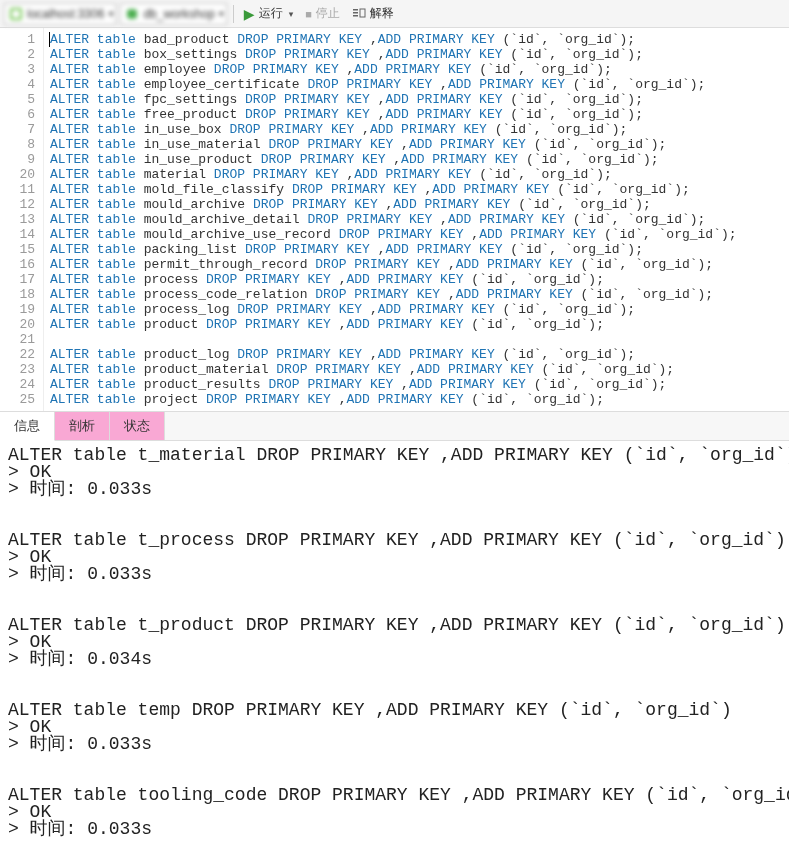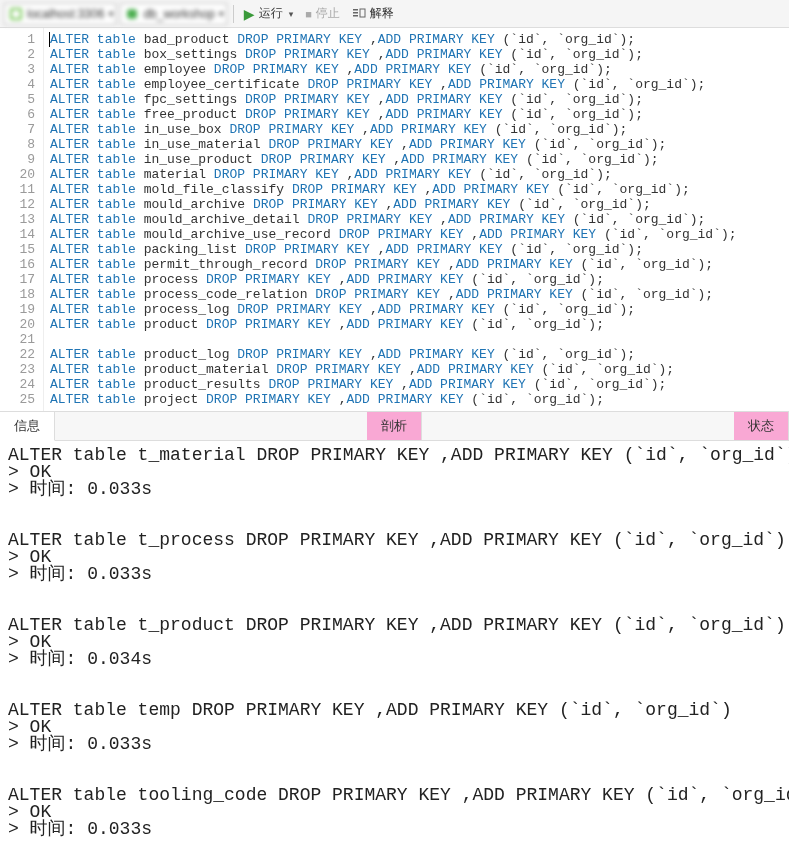--- a/index.html
+++ b/index.html
@@ -67,21 +67,20 @@
     overflow:hidden;
     color:#333;
   }
   .code .line { height:15px; display:block;font-family:Liberation Mono, monospace; }
   .kw { color:#1f74b4; }
   .tabbar {
     display:flex;
     background:#f7f7f7;
     border-bottom:1px solid #ddd;
     font-size:13px;
-    justify-content:space-between;
   }
   .tab {
     padding:5px 14px;
     border-right:1px solid #ddd;
     cursor:pointer;
     background:#f9a8d4;
     color:#333;
   }
   .tab.active {
     background:#fff;

